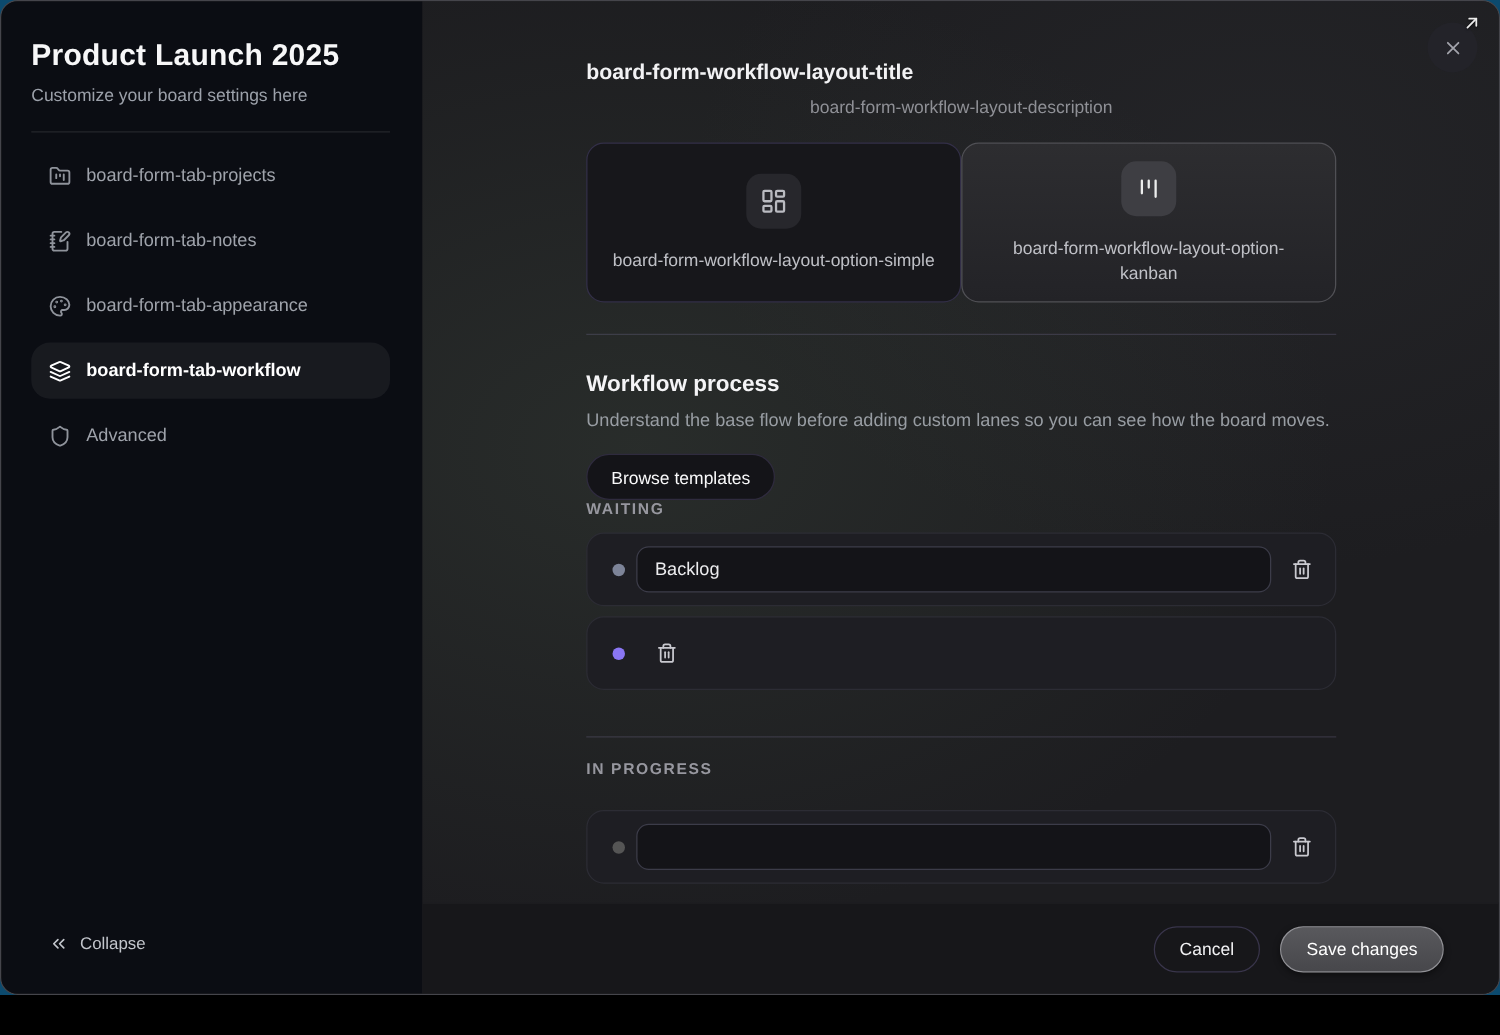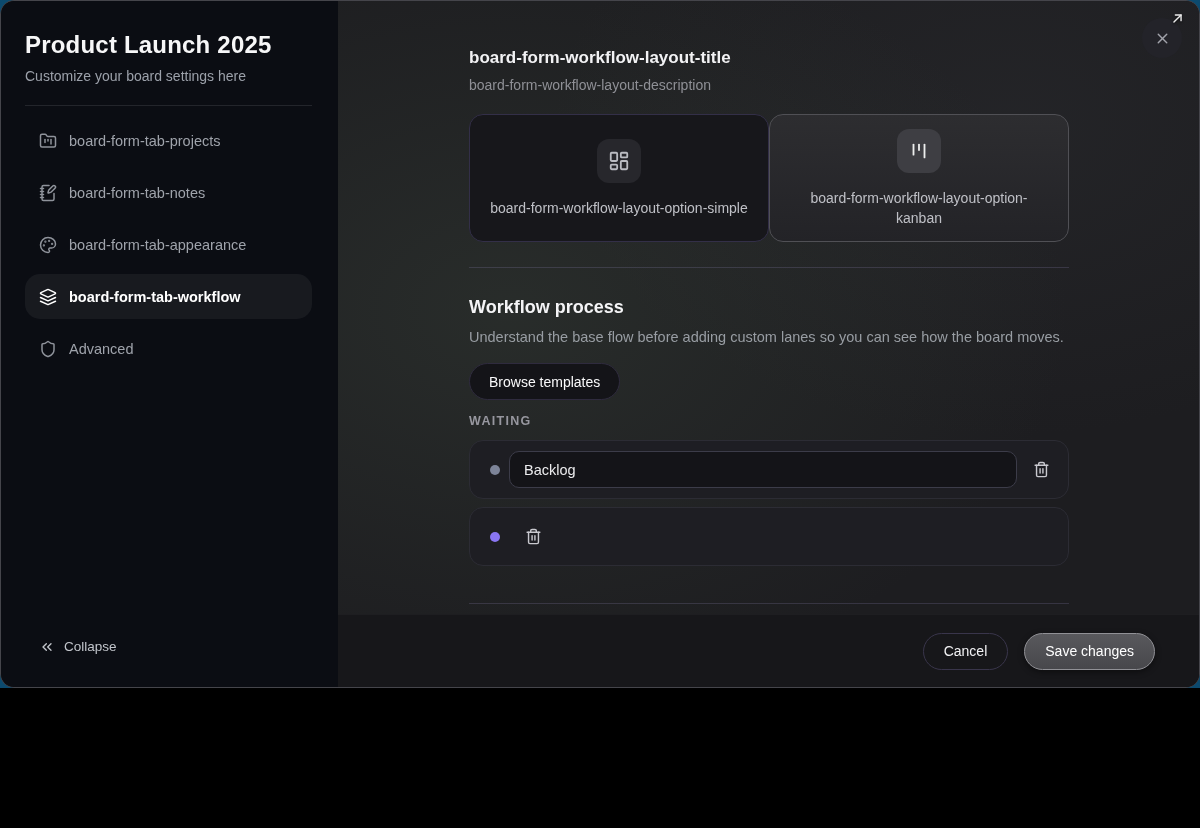--- a/index.html
+++ b/index.html
@@ -1,17 +1,17 @@
 <!DOCTYPE html>
 <html><head>
 <meta charset="utf-8">
 <style>
   * { box-sizing: border-box; margin: 0; padding: 0; }
   html,body { width:1200px; height:828px; background:#000; font-family:"Liberation Sans","DejaVu Sans",sans-serif; }
-  .stage { position:relative; width:1200px; height:688px; overflow:hidden; background:#0c4a6e; }
+  .stage { position:relative; width:1200px; height:796px; overflow:hidden; background:#0c4a6e; }
   .dialog { position:absolute; inset:0; display:flex; border-radius:14px; overflow:hidden;
             border:1px solid #45454b; background:#1e1e21; }
 
   
   .sidebar { width:337px; flex:0 0 337px; background:#0b0d13; display:flex; flex-direction:column;
              padding:30px 26px 26px 24px; position:relative; }
   .sb-title { font-size:24px; font-weight:700; color:#f7f7f8; letter-spacing:.2px; }
   .sb-sub   { font-size:14px; color:#9ca1aa; margin-top:9px; }
   .sb-divider { height:1px; background:rgba(255,255,255,.10); margin:21px 0 12px 0; }
   .sb-nav { display:flex; flex-direction:column; gap:7px; }
@@ -34,21 +34,21 @@
             radial-gradient(760px 520px at 78% 18%, rgba(56,58,62,.25), transparent 60%),
             #1d1d20; }
   .close-btn { position:absolute; top:17px; right:17px; width:40px; height:40px; border-radius:50%;
                background:#232329; border:none; cursor:pointer; display:flex; align-items:center;
                justify-content:center; color:#a2a3ab; z-index:30; }
   .cursor { position:absolute; top:9px; right:13px; z-index:40; pointer-events:none;
             filter: drop-shadow(0 1px 1px rgba(0,0,0,.6)); }
 
   .content { width:600px; margin-left:131px; padding-top:47px; }
   .layout-title { font-size:17px; font-weight:700; color:#f2f2f4; }
-  .layout-desc  { font-size:14px; color:#8f9096; margin-top:9px; }
+  .layout-desc  { font-size:14px; color:#8f9096; margin-top:9px;text-align:center; }
 
   .option-row { display:flex; margin-top:21px; }
   .option-card { flex:1; height:128px; border-radius:14px; display:flex; flex-direction:column;
                  align-items:center; justify-content:center; gap:15px; cursor:pointer;
                  font-family:inherit; padding:0 20px; }
   .option-card.simple { background:#17171b; border:1px solid #332f48; }
   .option-card.kanban { background:linear-gradient(180deg,#2d2d30,#232327); border:1px solid #505055; }
   .tile { width:44px; height:44px; border-radius:12px; display:flex; align-items:center; justify-content:center; }
   .option-card.simple .tile { background:#27272c; color:#babbc1; }
   .option-card.kanban .tile { background:#3e3e43; color:#eceded; }
@@ -60,21 +60,21 @@
 
   .wf-title { font-size:18px; font-weight:700; color:#f4f4f6; margin-top:29px; }
   .wf-desc  { font-size:14.5px; color:#989da3; line-height:20px; margin-top:9px; }
 
   .pill { border-radius:999px; font-size:14px; font-family:inherit; cursor:pointer; }
   .browse { margin-top:16px; height:37px; padding:0 19px; background:#141418;
             border:1px solid #2f2b3e; color:#fafafb; font-weight:500; }
 
   .group-heading { font-size:12.5px; font-weight:600; letter-spacing:1.3px; color:#97979f;
                    text-transform:uppercase; }
-  .gh1 { margin-top:14px; } .gh2 { margin-top:18px; }
+  .gh1 { } .gh2 { margin-top:18px; }
 
   .lane-row { display:flex; align-items:center; height:59px; margin-top:8px; border-radius:14px;
               background:#1e1e23; border:1px solid #2c2c34; padding:0 15px 0 10px; }
   .lane-row.first { margin-top:12px; } .lane-row.third { margin-top:26px; }
   .dot { width:10px; height:10px; border-radius:50%; margin:0 9px 0 10px; flex:0 0 10px; background:#555; }
   .lane-input { flex:1; height:37px; background:#141418; border:1px solid #3c3c49; border-radius:10px;
                 color:#ececee; font-size:14.5px; padding:0 14px; font-family:inherit; outline:none; min-width:0; }
   .trash { width:24px; height:30px; margin-left:12px; background:none; border:none; cursor:pointer;
            color:#c9c9cf; display:flex; align-items:center; justify-content:center; flex:0 0 24px; }
 

